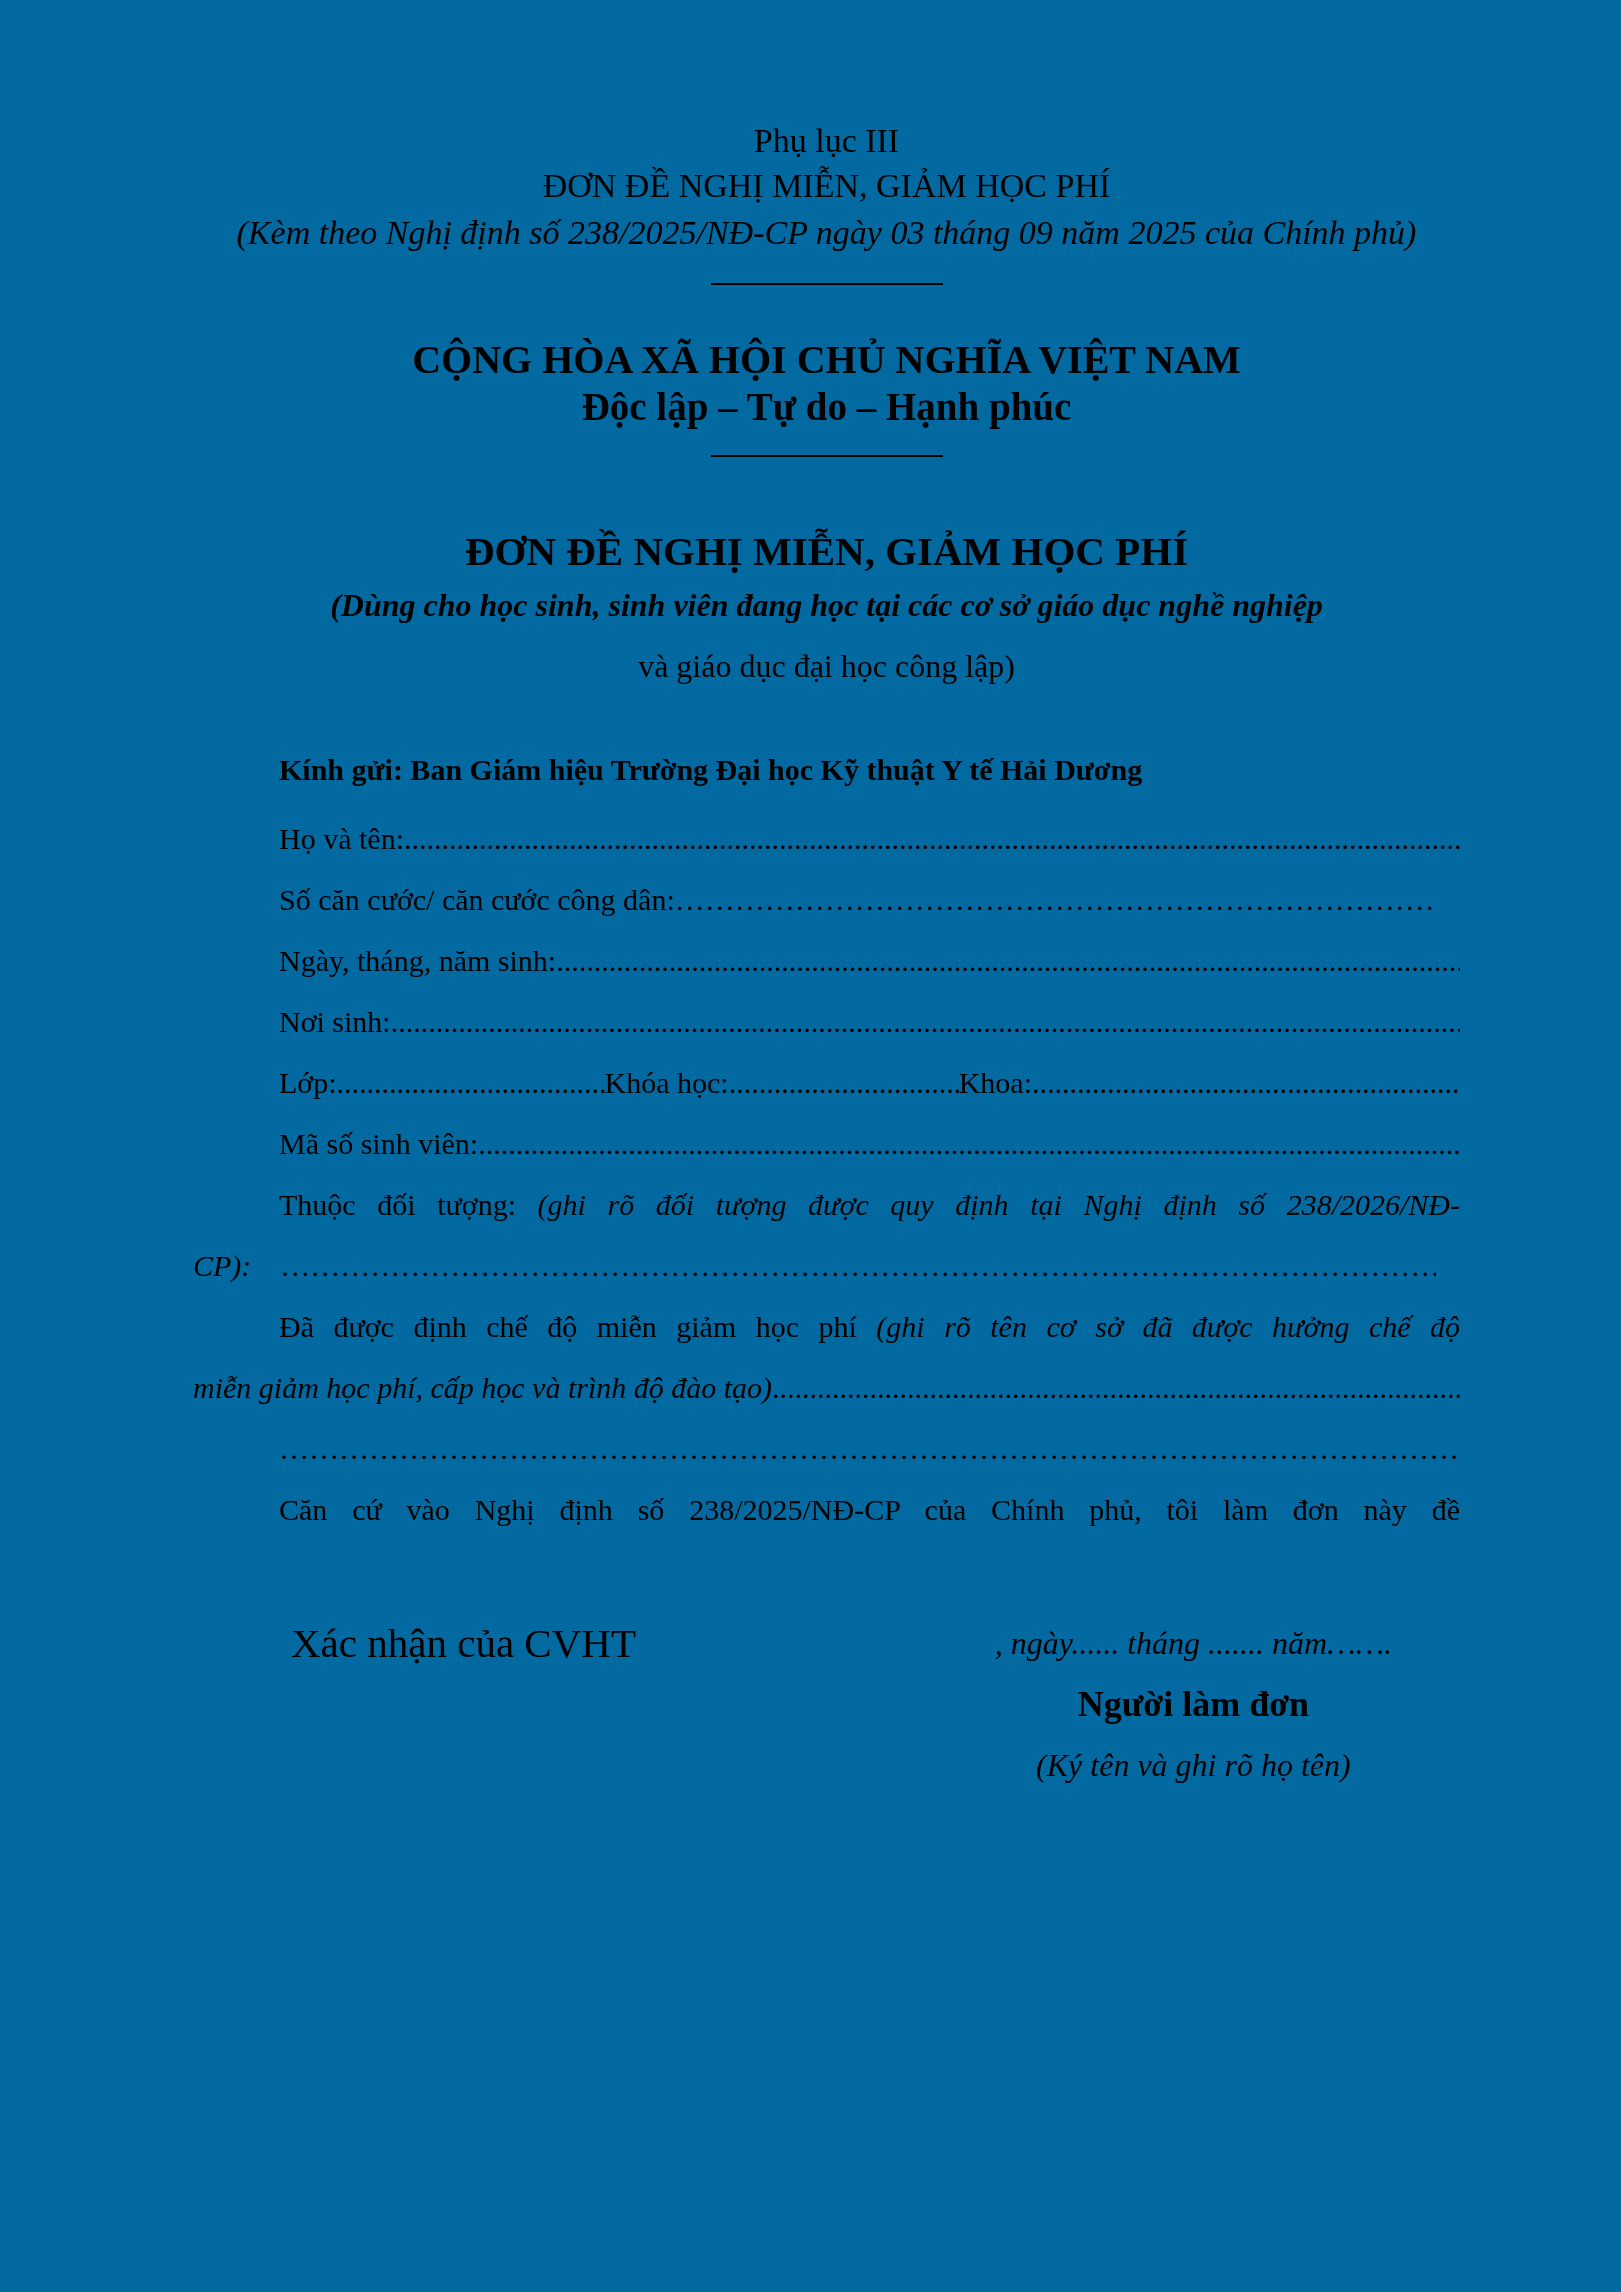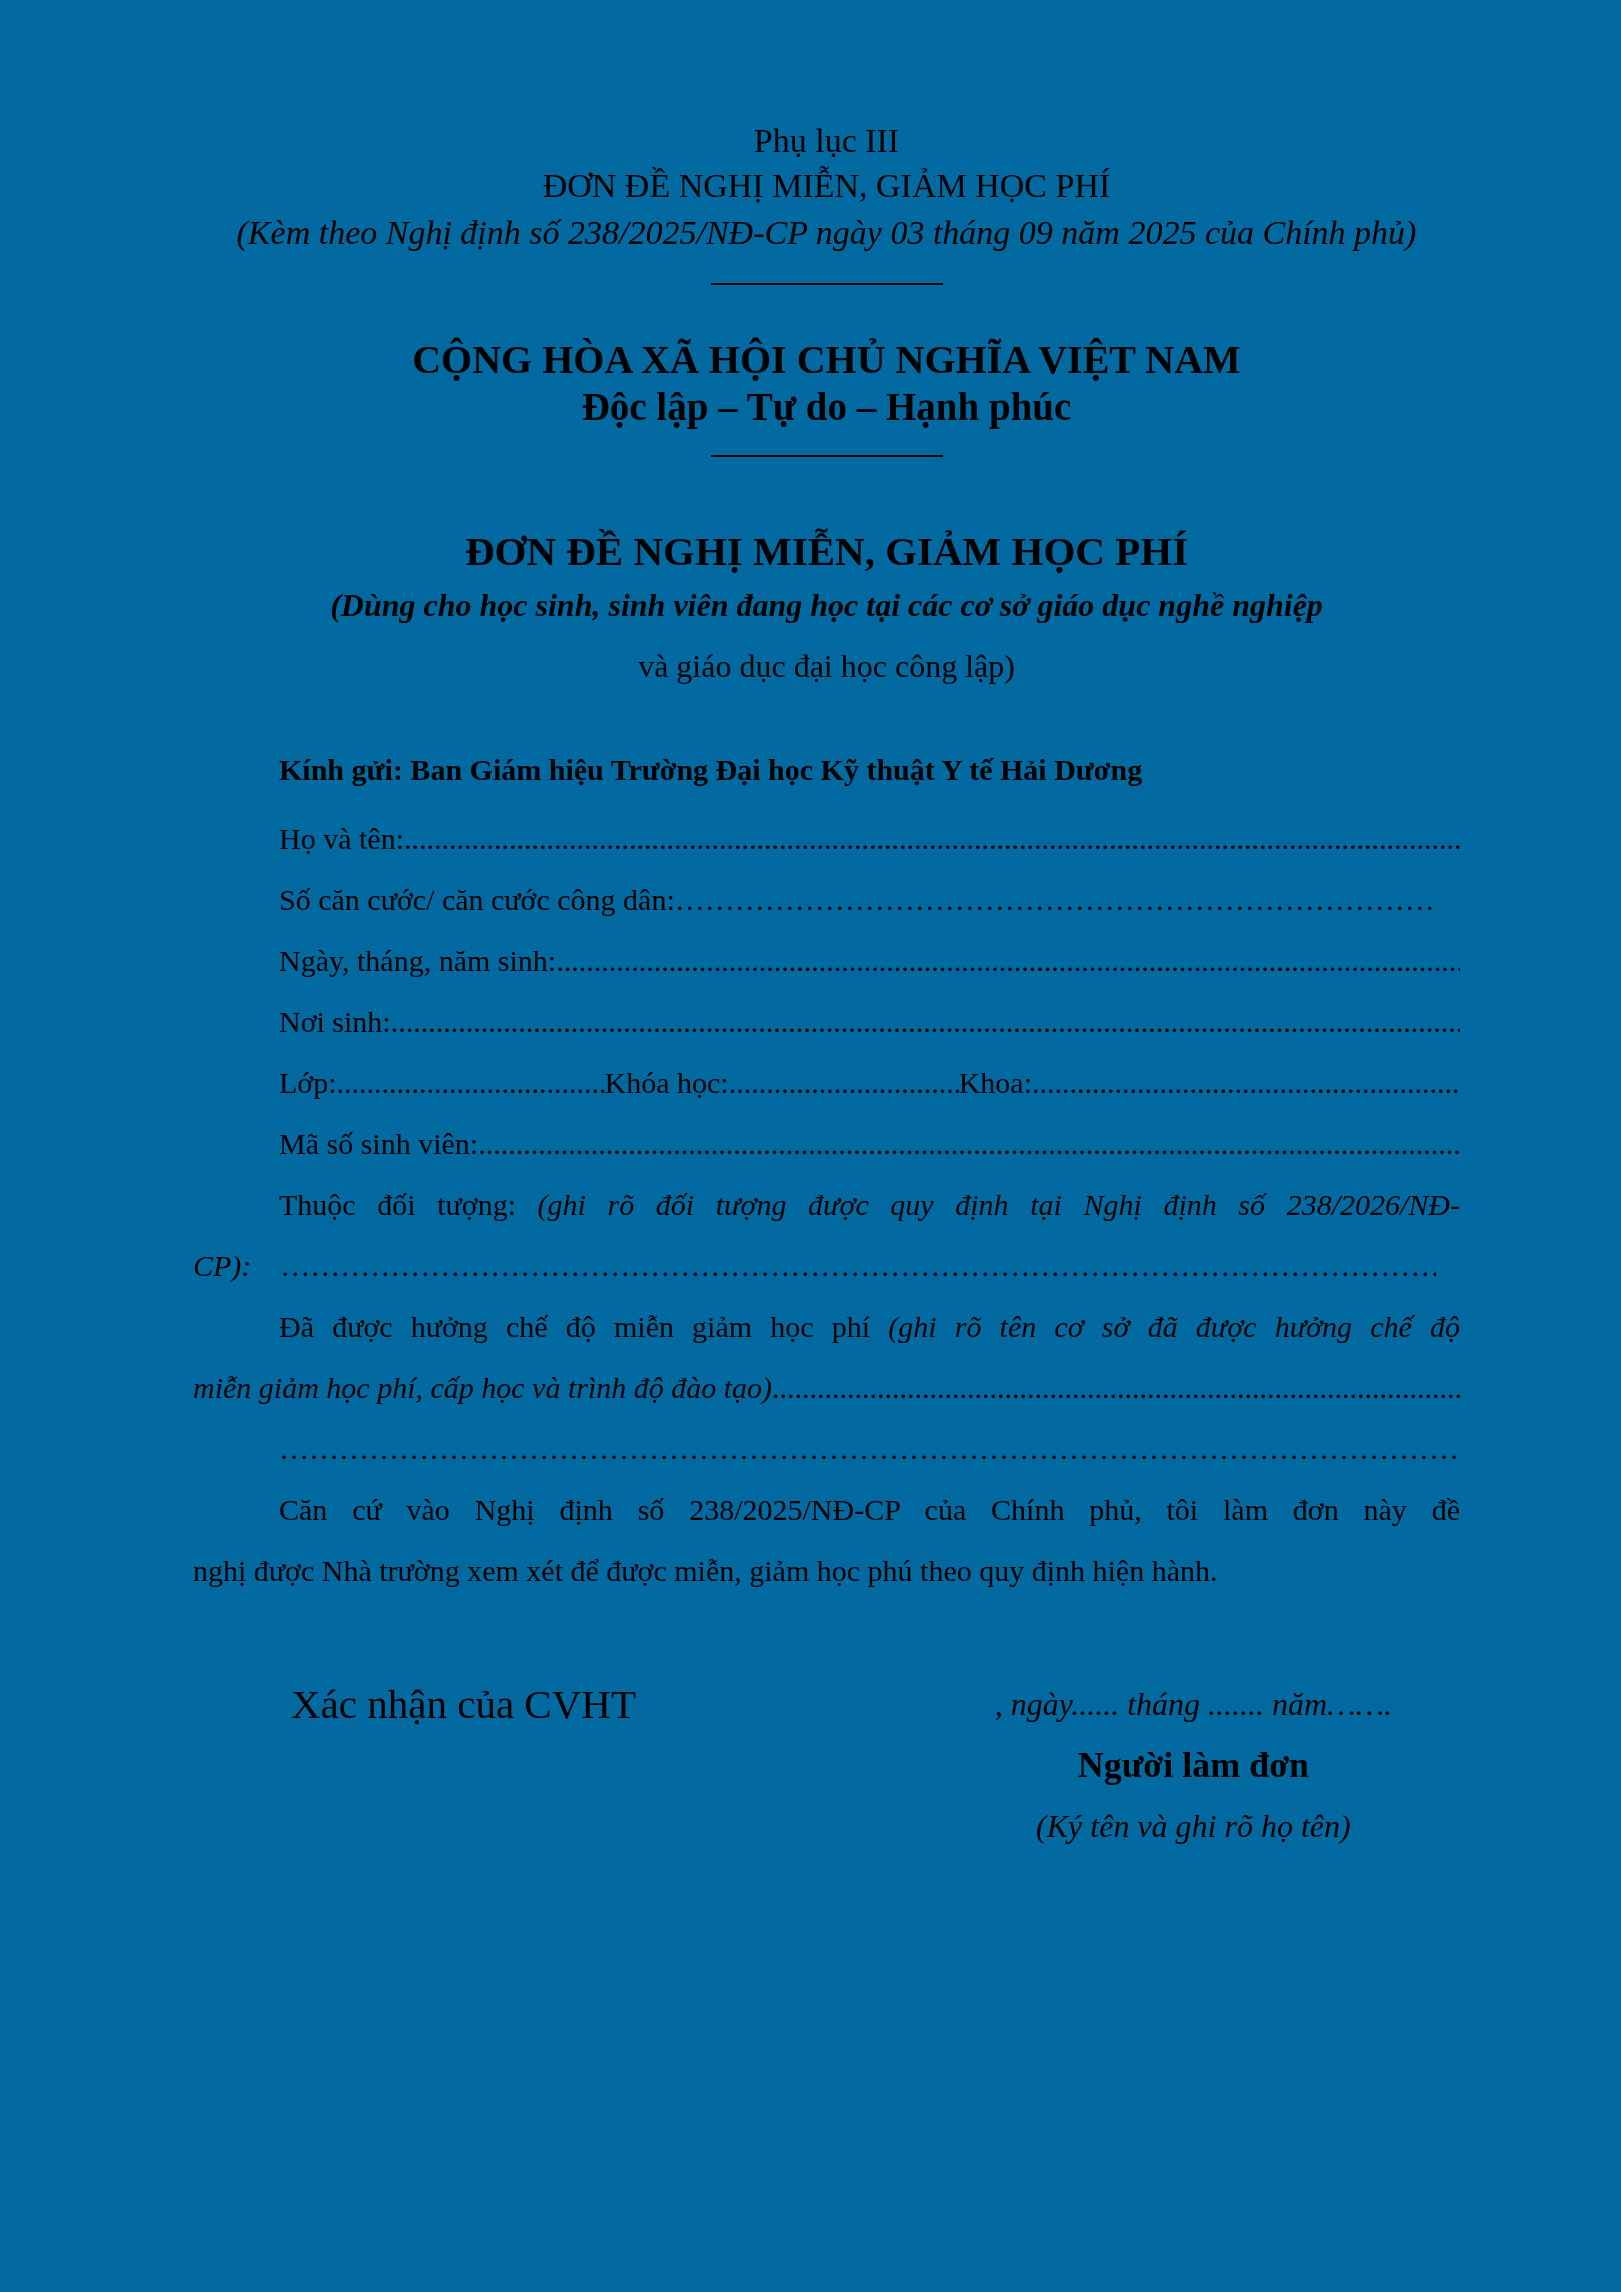--- a/index.html
+++ b/index.html
@@ -140,40 +140,37 @@
         <span>Thuộc đối tượng:</span>
         <span class="italic">(ghi rõ đối tượng được quy định tại Nghị định số 238/2026/NĐ-</span>
       </div>
 
       <div class="row">
         <span class="lbl italic">CP):</span>
           <span class="lead cp-lead">…………………………………………………………………………………………………………………………</span>
       </div>
 
       <div class="jline jindent">
-        <span>Đã được hưởng chế độ miễn giảm học phí</span>
+        <span>Đã được định chế độ miễn giảm học phí</span>
         <span class="italic">(ghi rõ tên cơ sở đã được hưởng chế độ</span>
       </div>
 
       <div class="row">
         <span class="lbl italic">miễn giảm học phí, cấp học và trình độ đào tạo)</span>
           <span class="lead">..........................................................................................................................................................................................</span>
       </div>
 
       <div class="row indent">
         <span class="lead">…………………………………………………………………………………………………………………………</span>
       </div>
 
       <div class="jline jindent">
         <span>Căn cứ vào Nghị định số 238/2025/NĐ-CP của Chính phủ, tôi làm đơn này đề</span>
       </div>
 
-      <div class="bodyline">
-        <span>nghị được Nhà trường xem xét để được miễn, giảm học phú theo quy định hiện hành.</span>
-      </div>
 
     </div>
 
     <div class="sig-row">
       <div class="sig-left">Xác nhận của CVHT</div>
       <div class="sig-right">
         <div class="sig-date">, ngày...... tháng ....... năm…….</div>
         <div class="sig-name">Người làm đơn</div>
         <div class="sig-note">(Ký tên và ghi rõ họ tên)</div>
       </div>

